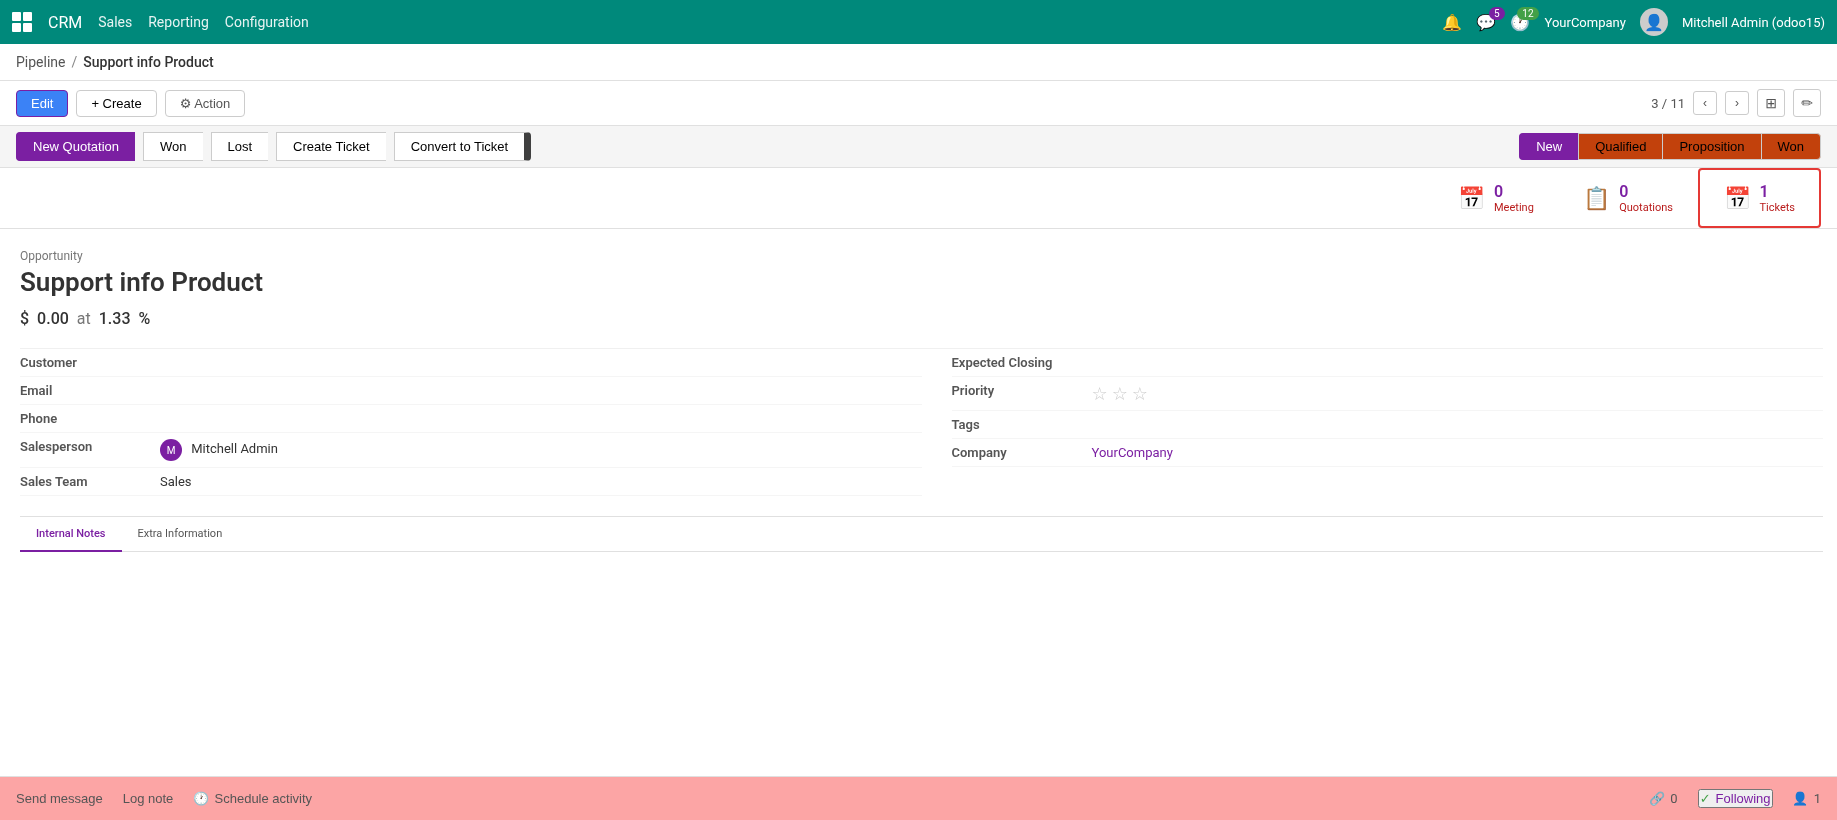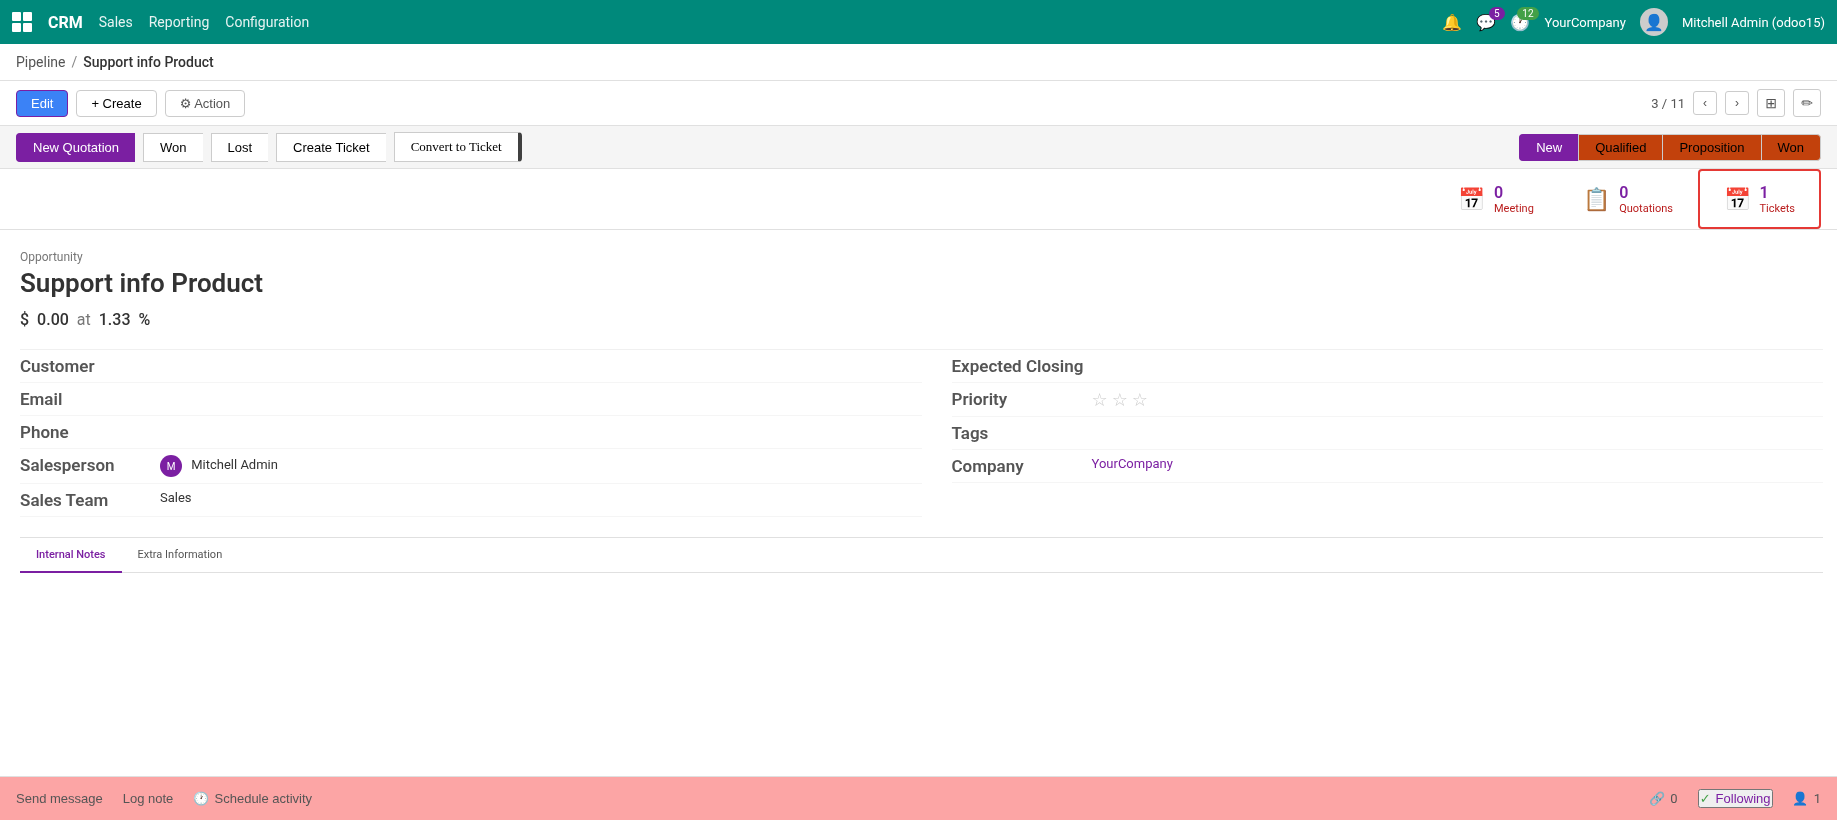--- a/index.html
+++ b/index.html
@@ -3,21 +3,21 @@
   <meta charset="utf-8">
   <style>
     * { box-sizing: border-box; margin: 0; padding: 0; }
     body { font-family: -apple-system, BlinkMacSystemFont, 'Segoe UI', Roboto, sans-serif; font-size: 14px; background: #f8f8f8; color: #333; height: 820px; overflow: hidden; display: flex; flex-direction: column; }
 
     
     .top-nav { background: #00897b; color: white; height: 44px; display: flex; align-items: center; padding: 0 12px; gap: 16px; flex-shrink: 0; }
     .top-nav-left { display: flex; align-items: center; gap: 16px; flex: 1; }
     .nav-grid { display: grid; grid-template-columns: 1fr 1fr; width: 20px; height: 20px; gap: 2px; cursor: pointer; }
     .nav-grid-cell { background: white; border-radius: 1px; }
-    .app-name { font-size: 16px; font-weight: 700; color: white; }
+    .app-name { font-size: 16px; font-weight: 400; color: white; }
     .nav-link { color: white; text-decoration: none; font-size: 14px; opacity: 0.9; cursor: pointer; }
     .top-nav-right { display: flex; align-items: center; gap: 14px; }
     .icon-btn { color: white; cursor: pointer; font-size: 16px; position: relative; }
     .badge { background: #7b1fa2; color: white; border-radius: 10px; font-size: 10px; padding: 1px 5px; position: absolute; top: -6px; right: -8px; }
     .badge-green { background: #43a047; }
     .company-name { color: white; font-size: 13px; }
     .avatar { width: 28px; height: 28px; border-radius: 50%; background: #ccc; display: flex; align-items: center; justify-content: center; font-size: 11px; color: #333; overflow: hidden; }
     .user-name { color: white; font-size: 13px; }
 
     
@@ -62,21 +62,21 @@
     .opportunity-title { font-size: 26px; font-weight: 600; color: #333; margin-bottom: 12px; }
     .revenue-row { display: flex; align-items: center; gap: 8px; font-size: 16px; margin-bottom: 20px; color: #333; }
     .revenue-amount { font-weight: 500; }
     .revenue-at { color: #777; }
     .revenue-pct { font-weight: 500; }
 
     
     .form-grid { display: grid; grid-template-columns: 1fr 1fr; gap: 0; margin-bottom: 20px; border-top: 1px solid #f0f0f0; }
     .form-col { padding: 0; }
     .form-row { display: flex; align-items: flex-start; padding: 6px 0; border-bottom: 1px solid #f5f5f5; }
-    .form-label { min-width: 140px; font-weight: 600; font-size: 17px; color: #555; padding-right: 10px; }
+    .form-label { min-width: 140px; font-weight: 600; font-size: 13px; color: #555; padding-right: 10px; }
     .form-value { flex: 1; font-size: 13px; color: #333; }
     .form-value.link { color: #7b1fa2; }
     .avatar-small { width: 22px; height: 22px; border-radius: 50%; background: #7b1fa2; display: inline-flex; align-items: center; justify-content: center; color: white; font-size: 10px; margin-right: 6px; vertical-align: middle; }
     .priority-stars { display: flex; gap: 4px; }
     .star { font-size: 18px; color: #ccc; cursor: pointer; }
 
     
     .tab-section { border-top: 1px solid #e0e0e0; margin-top: 10px; }
     .tab-bar { display: flex; border-bottom: 1px solid #e0e0e0; }
     .tab-item { padding: 10px 16px; cursor: pointer; font-size: 11px; color: #555; border-bottom: 2px solid transparent; margin-bottom: -1px; }
@@ -145,21 +145,21 @@
     <button class="icon-btn-sm">⊞</button>
     <button class="icon-btn-sm">✏</button>
   </div>
 </div>
 
 <div class="action-bar">
   <button class="action-tab active">New Quotation</button>
   <button class="action-tab">Won</button>
   <button class="action-tab">Lost</button>
   <button class="action-tab">Create Ticket</button>
-  <button class="action-tab" style="border-radius: 0 4px 4px 0; border-right: 4px solid #404040; font-family: Liberation Serif, serif;">Convert to Ticket</button>
+  <button class="action-tab" style="border-radius: 0 4px 4px 0; border-right: 7px solid #404040;">Convert to Ticket</button>
   <div class="stage-tabs">
     <button class="stage-tab active">New</button>
     <button class="stage-tab">Qualified</button>
     <button class="stage-tab">Proposition</button>
     <button class="stage-tab" style="border-radius: 0 4px 4px 0; border-right: 1px solid #ccc;">Won</button>
   </div>
 </div>
 
 <div class="smart-buttons">
   <div class="smart-btn">

